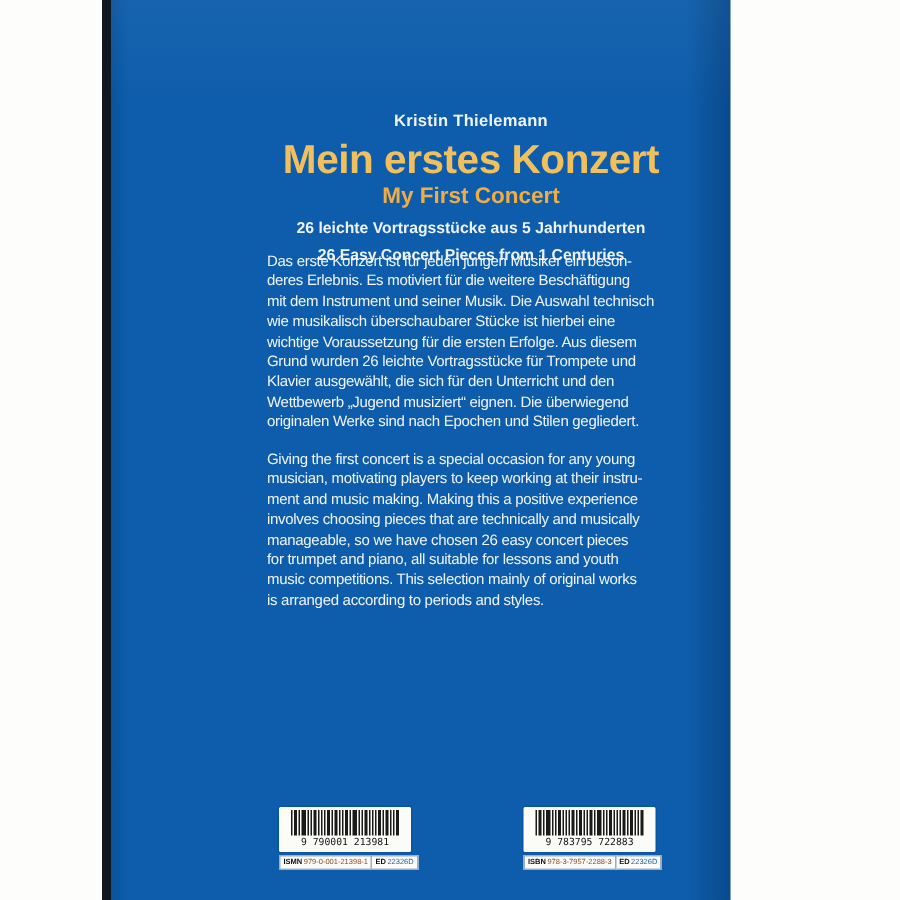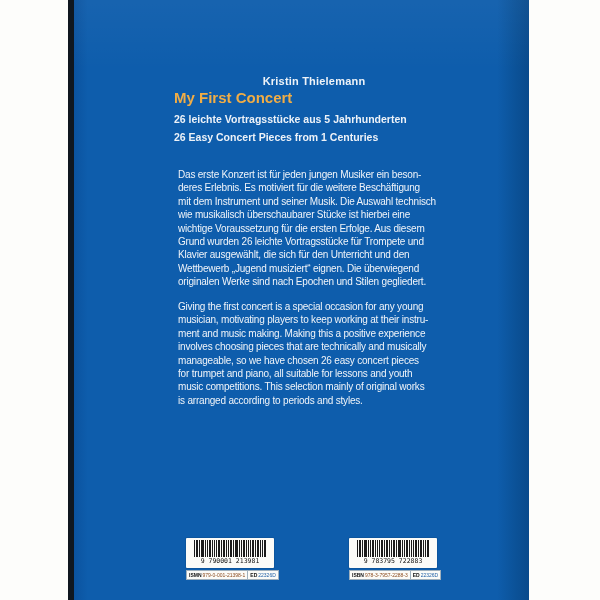--- a/index.html
+++ b/index.html
@@ -1,33 +1,33 @@
 <!DOCTYPE html>
 <html><head>
 <meta charset="utf-8">
 <style>
   html,body{margin:0;padding:0;}
   body{width:600px;height:600px;background:#fdfdfb;font-family:"Liberation Sans",sans-serif;}
   .stage{position:relative;width:600px;height:600px;overflow:hidden;background:#fdfdfb;}
   .book{
-    position:absolute;left:68px;top:0;width:461px;height:600px;
+    position:absolute;left:68px;top:0;width:419px;height:600px;
     background:linear-gradient(to right,#0b539f 0%,#0e5dac 3%,#0e5dac 93%,#0b5298 97%,#094a8c 100%);
     border-left:6px solid #10171f;
     box-sizing:border-box;
   }
   .book::after{ 
     content:"";position:absolute;left:0;top:0;right:0;height:70px;
     background:linear-gradient(to bottom,rgba(255,255,255,0.04),rgba(0,0,0,0));
     pointer-events:none;
   }
   .content{position:absolute;left:100px;top:0;width:280px;}
   .author{margin-top:75px;text-align:center;font-size:11px;font-weight:bold;color:#eef3f8;letter-spacing:.2px;}
   .title{margin-top:6px;text-align:center;font-size:27px;font-weight:bold;letter-spacing:-0.3px;line-height:1;white-space:nowrap;}
-  .subtitle{margin-top:3px;text-align:left;font-size:15px;font-weight:bold;line-height:1;}
-  .tagline{margin-top:5px;font-size:10.5px;font-weight:bold;color:#edf2f8;line-height:1.25;white-space:nowrap;}
+  .subtitle{margin-top:3px;text-align:center;font-size:15px;font-weight:bold;line-height:1;}
+  .tagline{margin-top:5px;text-align:center;font-size:10.5px;font-weight:bold;color:#edf2f8;line-height:1.25;white-space:nowrap;}
   .tagline.first{margin-top:8px;}
   .para{
     position:absolute;left:104px;width:278px;
     font-size:10px;line-height:13.4px;letter-spacing:-0.2px;
     color:#f0f4f9;white-space:pre-line;text-align:left;
   }
   .para-de{top:168px;}
   .para-en{top:300px;}
   .barcode-block{position:absolute;top:538px;width:88px;}
   .barcode-block.left{left:112px;}
@@ -53,20 +53,21 @@
   .ed-value{color:#1f5fa5;}
 </style>
 </head>
 <body>
 
 <div class="stage">
   <div class="book">
 
     <div class="content">
       <div class="author">Kristin Thielemann</div>
+      <div class="title" style="color: rgb(241, 192, 94);">Mein erstes Konzert</div>
       <div class="subtitle" style="color: rgb(241, 173, 69);">My First Concert</div>
       <div class="tagline first">26 leichte Vortragsstücke aus 5 Jahrhunderten</div>
       <div class="tagline">26 Easy Concert Pieces from 1 Centuries</div>
     </div>
 
     <div class="para para-de">Das erste Konzert ist für jeden jungen Musiker ein beson-
 deres Erlebnis. Es motiviert für die weitere Beschäftigung
 mit dem Instrument und seiner Musik. Die Auswahl technisch
 wie musikalisch überschaubarer Stücke ist hierbei eine
 wichtige Voraussetzung für die ersten Erfolge. Aus diesem

